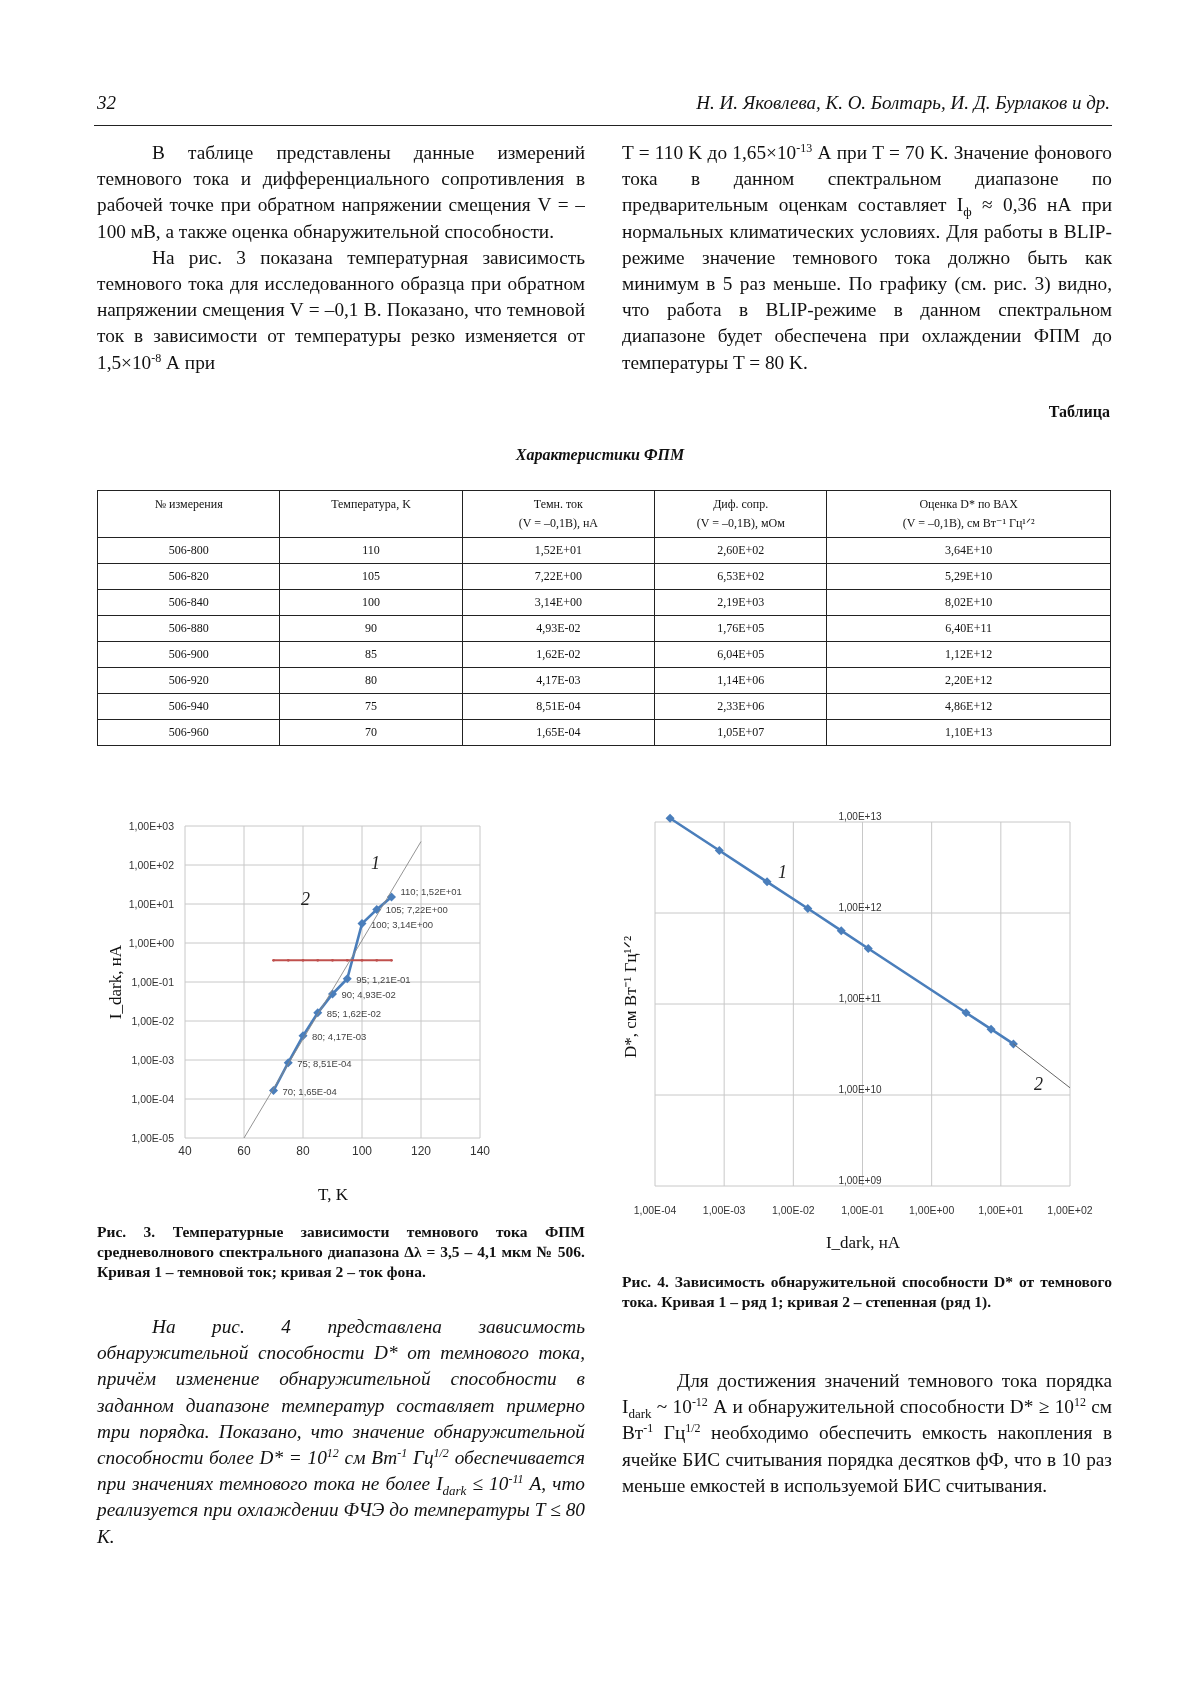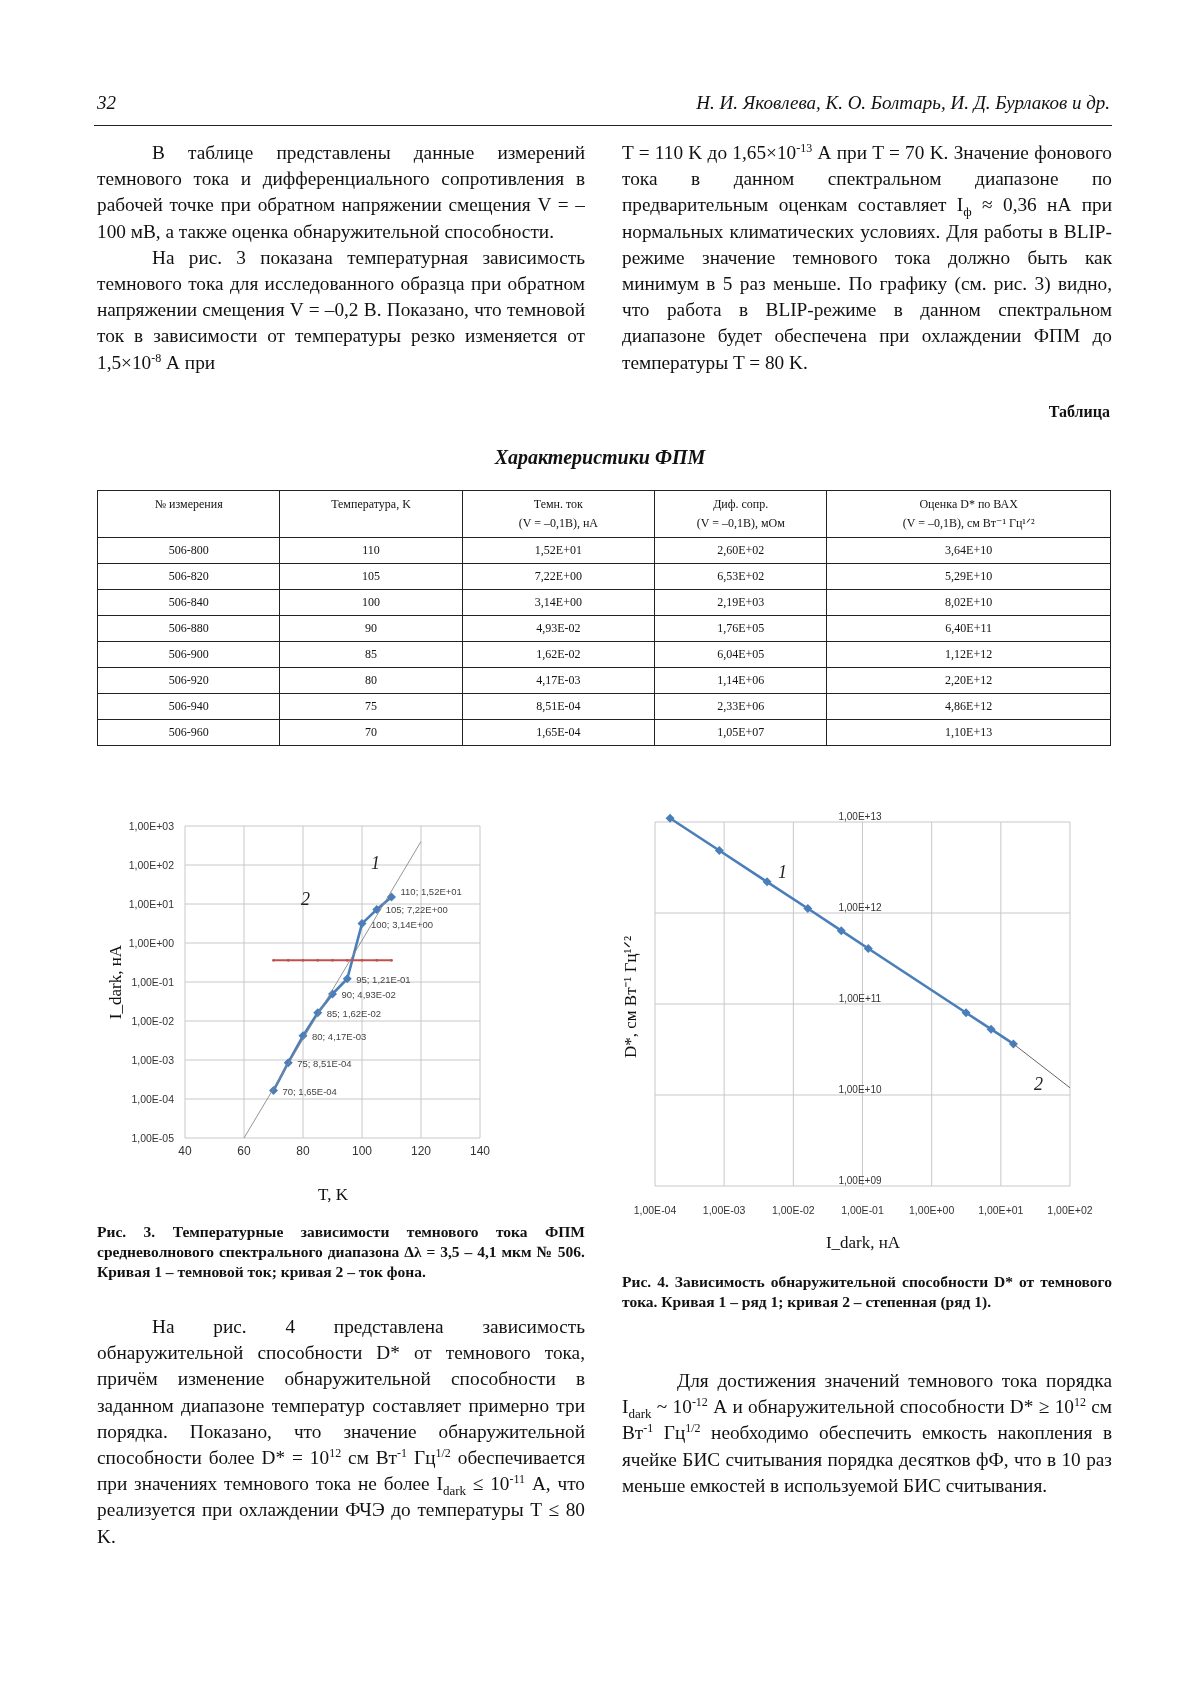--- a/index.html
+++ b/index.html
@@ -8,39 +8,39 @@
   .hdr-auth{position:absolute;right:90px;top:92px;font-size:19px;font-style:italic;}
   .hdr-rule{position:absolute;left:94px;top:125px;width:1018px;height:0;border-top:1.5px solid #222;}
   .col{position:absolute;font-size:19.3px;line-height:26.2px;text-align:justify;}
   .col p{margin:0;}
   .col p.ind{text-indent:55px;}
   .col-l{left:97px;width:488px;}
   .col-r{left:622px;width:490px;}
   sup{font-size:12px;vertical-align:super;line-height:0;}
   sub{font-size:13px;vertical-align:sub;line-height:0;}
   .tbl-label{position:absolute;right:90px;top:403px;font-size:16px;font-weight:bold;}
-  .tbl-title{position:absolute;left:0;width:1200px;top:446px;text-align:center;font-size:20px;font-weight:bold;font-style:italic;}
+  .tbl-title{position:absolute;left:0;width:1200px;top:446px;text-align:center;font-size:16px;font-weight:bold;font-style:italic;}
   table.data{position:absolute;left:97px;top:476px;width:1014px;border-collapse:collapse;font-size:12px;margin-top:14px;}
   table.data th,table.data td{border:1.2px solid #222;text-align:center;font-weight:normal;padding:0 4px;}
   table.data th{height:46px;line-height:19px;vertical-align:middle;}
   table.data td{height:25px;line-height:25px;}
   .fig{position:absolute;}
   .fig svg{display:block;}
   .cap{position:absolute;font-size:15.5px;line-height:20px;font-weight:bold;text-align:justify;}
 </style>
 </head>
 <body>
 
 <div class="hdr-page">32</div>
 <div class="hdr-auth">Н. И. Яковлева, К. О. Болтарь, И. Д. Бурлаков и др.</div>
 <div class="hdr-rule"></div>
 
 <div class="col col-l" style="top:140px;">
   <p class="ind"><span>В таблице представлены данные измерений темнового тока и дифференциального сопротивления в рабочей точке при обратном напряжении смещения V = –100 мВ, а также оценка обнаружительной способности.</span></p>
-  <p class="ind"><span>На рис. 3 показана температурная зависимость темнового тока для исследованного образца при обратном напряжении смещения V = –0,2 В. Показано, что темновой ток в зависимости от температуры резко изменяется от 1,5×10</span><sup>-8</sup><span> А при</span></p>
+  <p class="ind"><span>На рис. 3 показана температурная зависимость темнового тока для исследованного образца при обратном напряжении смещения V = –0,1 В. Показано, что темновой ток в зависимости от температуры резко изменяется от 1,5×10</span><sup>-8</sup><span> А при</span></p>
 </div>
 <div class="col col-r" style="top:140px;">
   <p><span>T = 110 K до 1,65×10</span><sup>-13</sup><span> А при T = 70 K. Значение фонового тока в данном спектральном диапазоне по предварительным оценкам составляет I</span><sub>ф</sub><span> ≈ 0,36 нА при нормальных климатических условиях. Для работы в BLIP-режиме значение темнового тока должно быть как минимум в 5 раз меньше. По графику (см. рис. 3) видно, что работа в BLIP-режиме в данном спектральном диапазоне будет обеспечена при охлаждении ФПМ до температуры T = 80 K.</span></p>
 </div>
 
 <div class="tbl-label">Таблица</div>
 <div class="tbl-title">Характеристики ФПМ</div>
 <table class="data">
   <thead>
     <tr>
@@ -234,18 +234,18 @@
       <polygon points="395.4108481661801,227.43977408793586 399.9108481661801,231.93977408793586 395.4108481661801,236.43977408793586 390.9108481661801,231.93977408793586" fill="#4a7ebb"></polygon>
       <polyline points="395.4108481661801,231.93977408793586 452,275.7945066096661" fill="none" stroke="#666666" stroke-width="1"></polyline>
       <text x="160" y="66" font-size="18" font-style="italic" font-family="Liberation Serif, serif" fill="#222">1</text>
       <text x="416" y="278" font-size="18" font-style="italic" font-family="Liberation Serif, serif" fill="#222">2</text>
       <text x="245" y="436" text-anchor="middle" font-size="17" font-family="Liberation Serif, serif" fill="#111">I_dark, нА</text>
       <text x="0" y="0" text-anchor="middle" font-size="17" font-family="Liberation Serif, serif" fill="#111" transform="translate(18,185) rotate(-90)">D*, см Вт⁻¹ Гц¹ᐟ²</text>
     </svg>
 </div>
 <div class="cap" style="left:622px;top:1272px;width:490px;">Рис. 4. Зависимость обнаружительной способности D* от темнового тока. Кривая 1 – ряд 1; кривая 2 – степенная (ряд 1).</div>
 
-<div class="col col-l" style="top:1314px;">
+<div class="col col-l" style="top:1314px;font-style:italic;">
   <p class="ind"><span>На рис. 4 представлена зависимость обнаружительной способности D* от темнового тока, причём изменение обнаружительной способности в заданном диапазоне температур составляет примерно три порядка. Показано, что значение обнаружительной способности более D* = 10</span><sup>12</sup><span> см Вт</span><sup>-1</sup><span> Гц</span><sup>1/2</sup><span> обеспечивается при значениях темнового тока не более I</span><sub>dark</sub><span> ≤ 10</span><sup>-11</sup><span> А, что реализуется при охлаждении ФЧЭ до температуры T ≤ 80 K.</span></p>
 </div>
 <div class="col col-r" style="top:1368px;">
   <p class="ind"><span>Для достижения значений темнового тока порядка I</span><sub>dark</sub><span> ~ 10</span><sup>-12</sup><span> А и обнаружительной способности D* ≥ 10</span><sup>12</sup><span> см Вт</span><sup>-1</sup><span> Гц</span><sup>1/2</sup><span> необходимо обеспечить емкость накопления в ячейке БИС считывания порядка десятков фФ, что в 10 раз меньше емкостей в используемой БИС считывания.</span></p>
 </div>
 
 </body></html>

